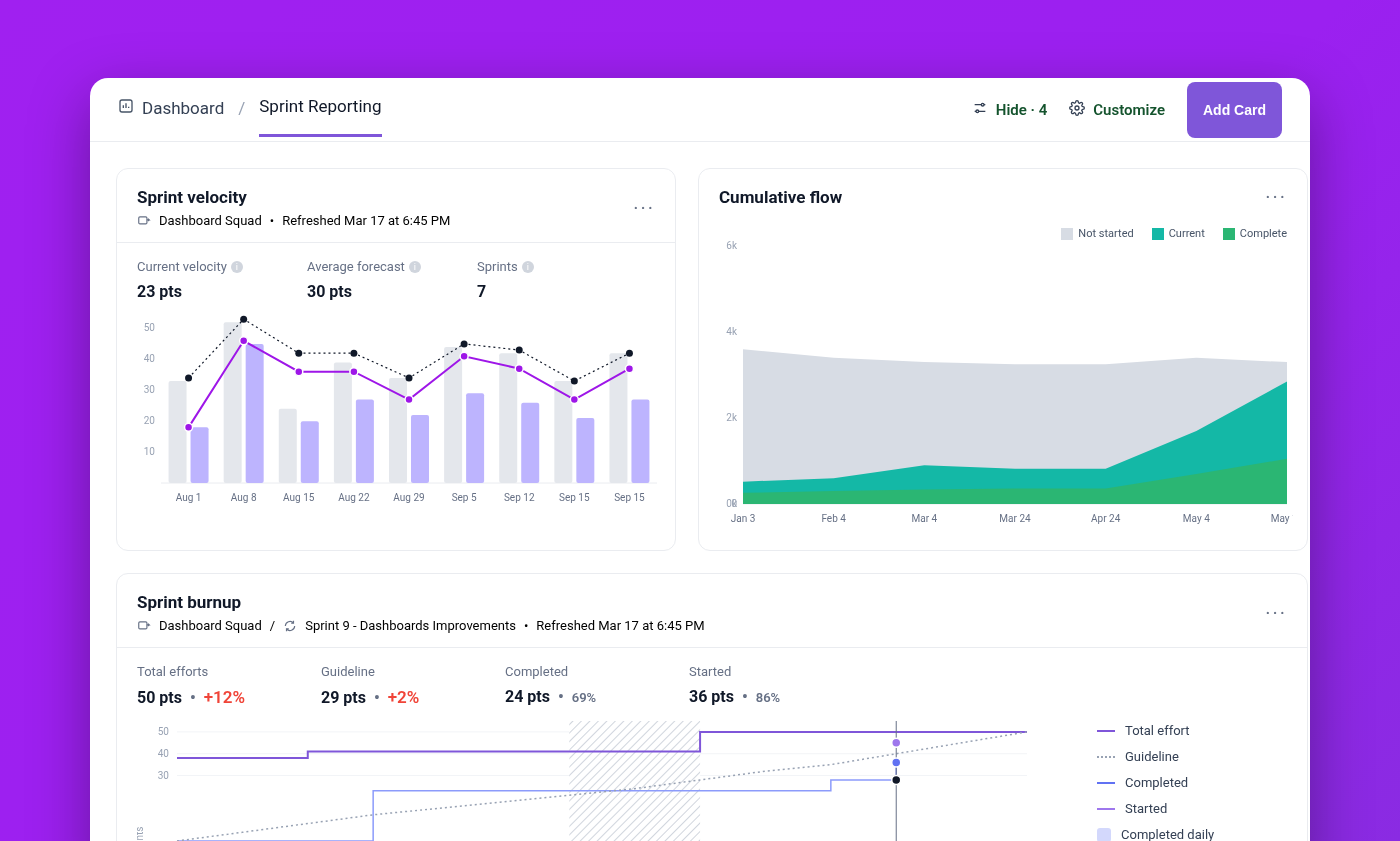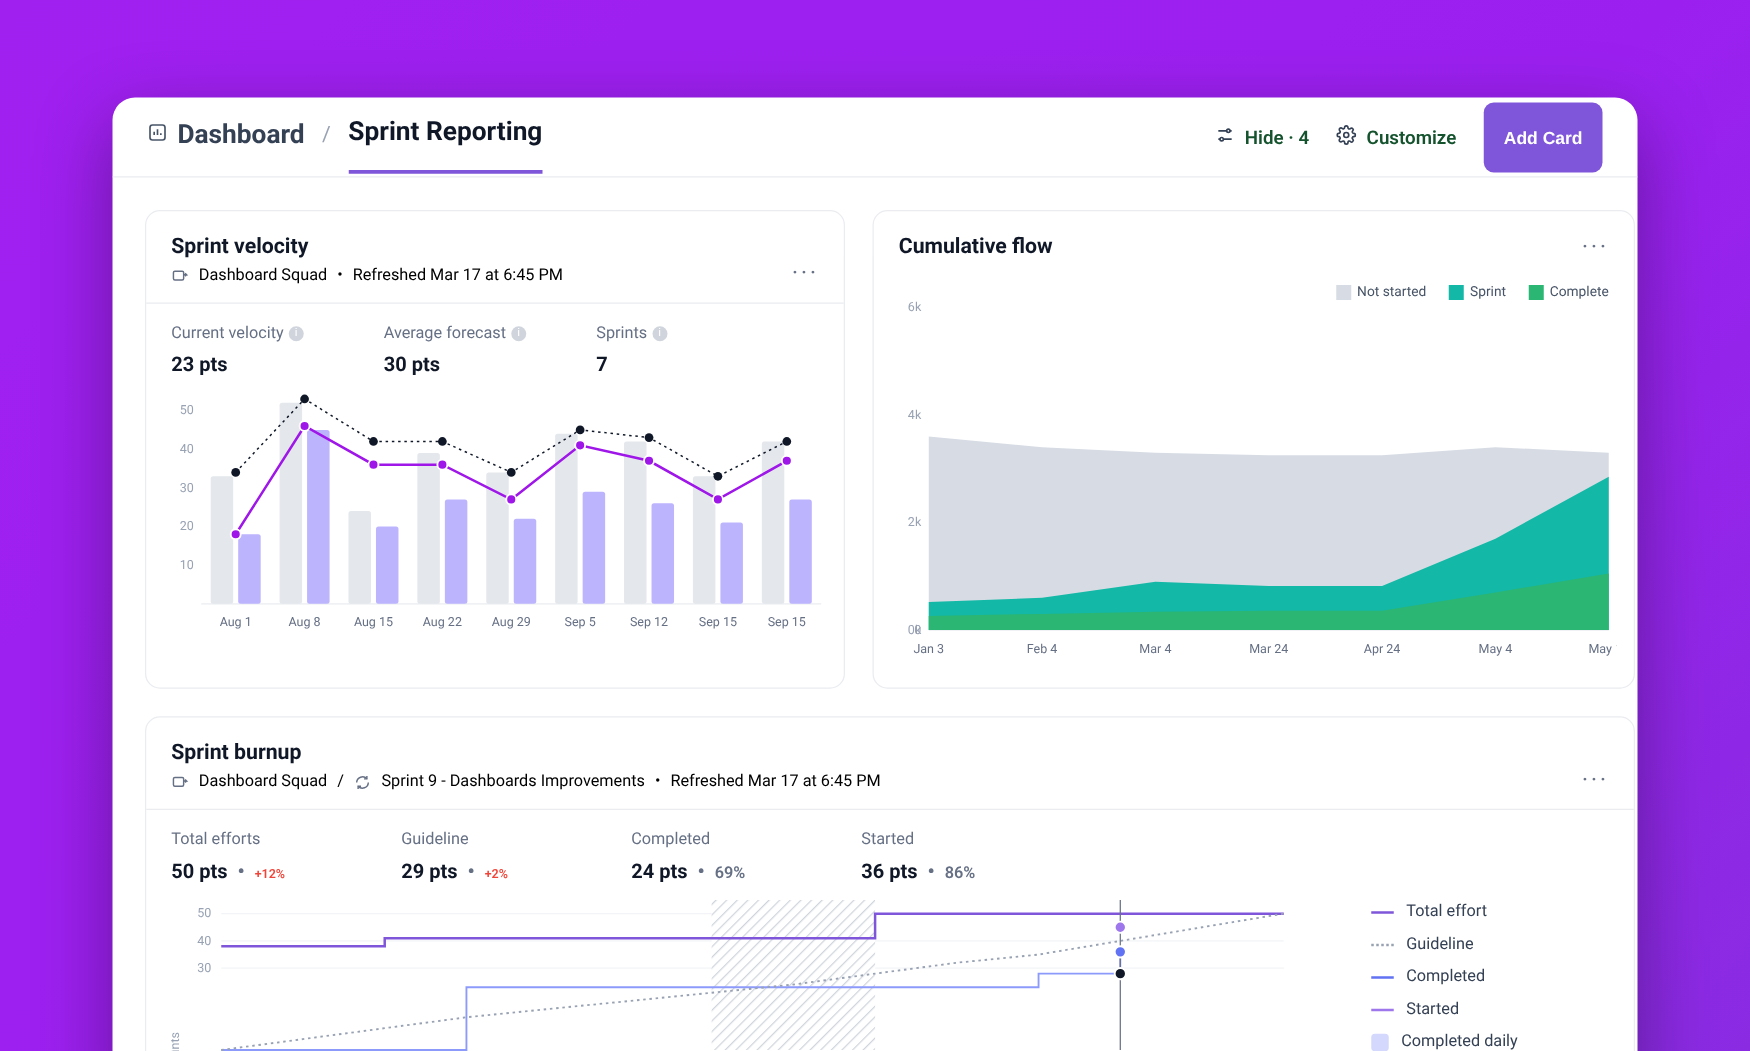--- a/index.html
+++ b/index.html
@@ -1,47 +1,47 @@
 <!DOCTYPE html>
 <html><head>
 <meta charset="utf-8">
 <style>
   * { box-sizing: border-box; margin: 0; padding: 0; }
   html, body { width: 1400px; height: 841px; overflow: hidden; font-family: -apple-system, BlinkMacSystemFont, "Segoe UI", Roboto, "Helvetica Neue", Arial, sans-serif; }
   .bg { width: 1400px; height: 841px; background: linear-gradient(135deg, #A020F0 0%, #9B20F0 60%, #8A2BE2 100%); display: flex; align-items: flex-start; justify-content: center; padding-top: 78px; }
   .window { width: 1220px; background: #fff; border-radius: 18px; box-shadow: 0 20px 60px rgba(0,0,0,0.35); overflow: hidden; }
   .topbar { display: flex; align-items: center; padding: 14px 28px 0 28px; border-bottom: 1px solid #EAECF0; height: 64px; }
   .crumbs { display: flex; align-items: center; gap: 14px; flex: 1; }
-  .crumb { display: flex; align-items: center; gap: 8px; font-size: 21px; font-weight: 700; color: #344054; padding-bottom: 18px; }
+  .crumb { display: flex; align-items: center; gap: 8px; font-size: 17px; font-weight: 400; color: #344054; padding-bottom: 18px; }
   .crumb.active { color: #101828; border-bottom: 3px solid #7F56D9; }
   .crumb-sep { color: #98A2B3; font-size: 17px; padding-bottom: 18px; }
   .topbar-right { display: flex; align-items: center; gap: 22px; padding-bottom: 14px; }
   .tb-btn { display: flex; align-items: center; gap: 8px; font-size: 15px; font-weight: 600; color: #14532d; cursor: pointer; }
   .add-card-btn { background: #7F56D9; color: #fff; padding: 20px 16px; border-radius: 8px; font-size: 14px; font-weight: 600; cursor: pointer; border: none; }
   .content { padding: 26px; display: grid; grid-template-columns: 560px 1fr; gap: 22px; }
   .card { border: 1px solid #EAECF0; border-radius: 12px; background: #fff; }
   .card-wide { grid-column: 1 / -1; }
-  .card-head { padding: 18px 20px 14px 20px; display: flex; align-items: flex-end; justify-content: space-between; }
+  .card-head { padding: 18px 20px 14px 20px; display: flex; align-items: center; justify-content: space-between; }
   .card-title { font-size: 17px; font-weight: 700; color: #101828; }
   .card-sub { display: flex; align-items: center; gap: 8px; font-size: 13px; color: #000000; margin-top: 6px; }
   .dots { color: #667085; font-size: 20px; letter-spacing: 2px; cursor: pointer; line-height: 1; }
   .divider { height: 1px; background: #EAECF0; }
   .stats-row { display: flex; gap: 40px; padding: 16px 20px 6px 20px; }
   .stat { min-width: 130px; }
   .stat-label { font-size: 13px; color: #667085; display: flex; align-items: center; gap: 4px; }
   .stat-value { font-size: 16px; font-weight: 700; color: #101828; margin-top: 8px; }
   .info-icon { width:12px; height:12px; border-radius:50%; background:#D0D5DD; color:#fff; font-size:9px; display:inline-flex; align-items:center; justify-content:center; }
   .chart-wrap { padding: 0 14px 18px 14px; }
   svg text.axis { fill: #98A2B3; font-size: 10px; }
   svg text.xaxis { fill: #667085; font-size: 10px; }
   .legend { display:flex; gap:18px; align-items:center; justify-content:flex-end; padding: 6px 20px 0 0; font-size:11px; color:#475467;}
   .leg-swatch { display:inline-block; width:12px; height:12px; margin-right:5px; vertical-align:middle; }
   .burnup-stats { display:flex; gap: 54px; padding: 16px 20px 8px 20px; }
   .burnup-stat .stat-value { display:flex; align-items:baseline; gap:8px;}
-  .delta-pos { color:#F04438; font-size:10px; font-weight:600;}
+  .delta-pos { color:#F04438; font-size:17px; font-weight:600;}
   .pct { color:#667085; font-size:13px; font-weight:600;}
   .burnup-body { display:flex; }
   .burnup-chart { flex:1; padding: 0 10px 10px 20px; position:relative; }
   .burnup-legend { width: 210px; padding: 8px 20px 0 0; font-size: 13px; color:#344054;}
   .burnup-legend .row { display:flex; align-items:center; gap:10px; margin-bottom: 11px;}
   .leg-line { width:18px; height:0; border-top:2px solid; }
   .leg-dotted { width:18px; height:0; border-top:2px dotted #98A2B3; }
   .leg-sq { width:14px; height:14px; border-radius:3px; }
   .cycle-icon { display:inline-block; width:14px; height:14px; vertical-align:middle; }
 </style>
@@ -194,21 +194,21 @@
         </div>
       </div>
 
       <div class="card">
         <div class="card-head">
           <div class="card-title">Cumulative flow</div>
           <span class="dots">···</span>
         </div>
         <div class="legend">
           <span><span class="leg-swatch" style="background:#D7DCE4"></span><span>Not started</span></span>
-          <span><span class="leg-swatch" style="background:#14B8A6"></span><span>Sprint</span></span>
+          <span><span class="leg-swatch" style="background:#14B8A6"></span><span>Current</span></span>
           <span><span class="leg-swatch" style="background:#2BB673"></span><span>Complete</span></span>
         </div>
         <div class="chart-wrap">
           <svg id="cumulative-chart" width="580" height="288">
               <text x="24" y="267" class="axis" text-anchor="end">0k</text>
               <text x="24" y="181" class="axis" text-anchor="end">2k</text>
               <text x="24" y="95" class="axis" text-anchor="end">4k</text>
               <text x="24" y="9" class="axis" text-anchor="end">6k</text>
               <text x="24" y="267" class="axis" text-anchor="end">0</text>
               <line x1="30" y1="264" x2="574" y2="264" stroke="#EAECF0"></line>

